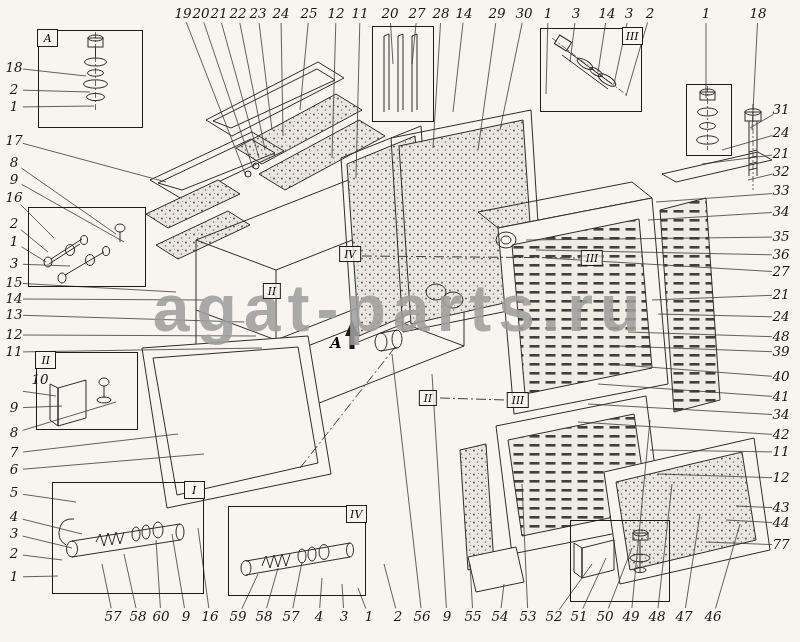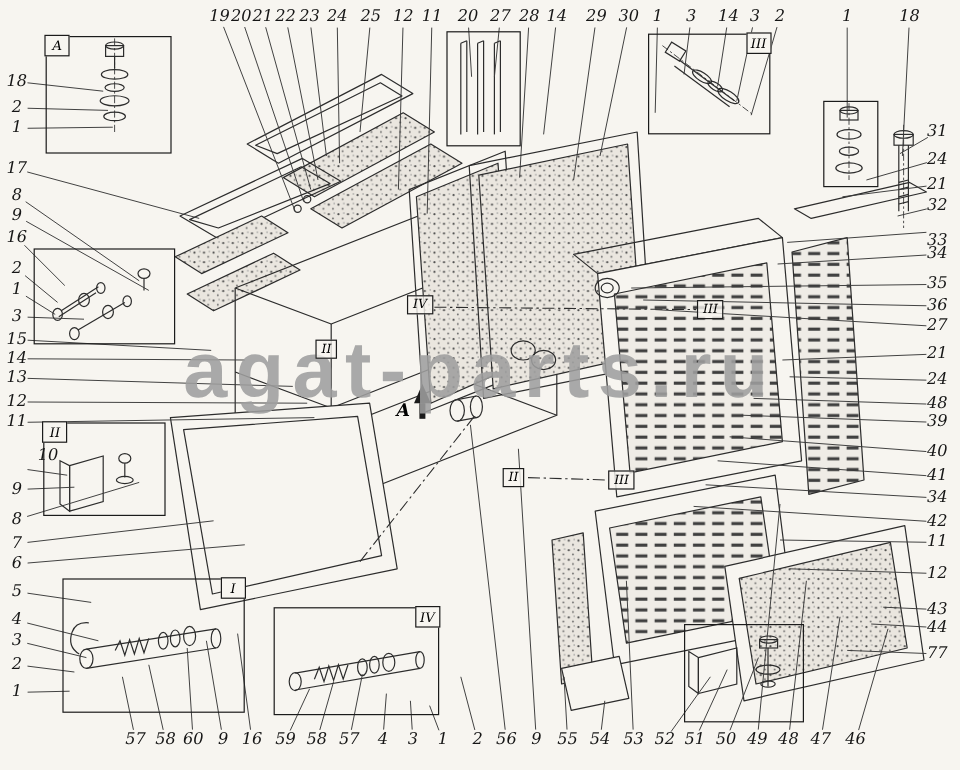--- a/index.html
+++ b/index.html
@@ -409,21 +409,21 @@
       <div class="callout" style="left: 14px; top: 470px;">6</div>
       <div class="callout" style="left: 14px; top: 493px;">5</div>
       <div class="callout" style="left: 14px; top: 517px;">4</div>
       <div class="callout" style="left: 14px; top: 534px;">3</div>
       <div class="callout" style="left: 14px; top: 554px;">2</div>
       <div class="callout" style="left: 14px; top: 577px;">1</div>
       <div class="callout" style="left: 781px; top: 110px;">31</div>
       <div class="callout" style="left: 781px; top: 133px;">24</div>
       <div class="callout" style="left: 781px; top: 154px;">21</div>
       <div class="callout" style="left: 781px; top: 172px;">32</div>
-      <div class="callout" style="left: 781px; top: 201px;">33</div>
+      <div class="callout" style="left: 781px; top: 191px;">33</div>
       <div class="callout" style="left: 781px; top: 212px;">34</div>
       <div class="callout" style="left: 781px; top: 237px;">35</div>
       <div class="callout" style="left: 781px; top: 255px;">36</div>
       <div class="callout" style="left: 781px; top: 272px;">27</div>
       <div class="callout" style="left: 781px; top: 295px;">21</div>
       <div class="callout" style="left: 781px; top: 317px;">24</div>
       <div class="callout" style="left: 781px; top: 337px;">48</div>
       <div class="callout" style="left: 781px; top: 352px;">39</div>
       <div class="callout" style="left: 781px; top: 377px;">40</div>
       <div class="callout" style="left: 781px; top: 397px;">41</div>

